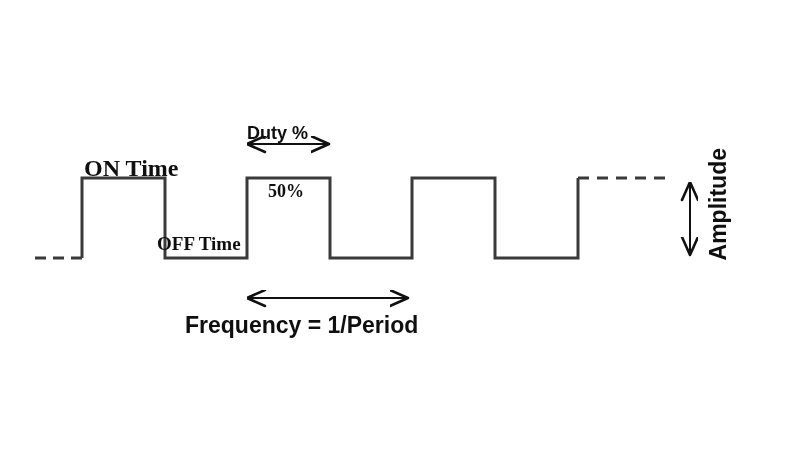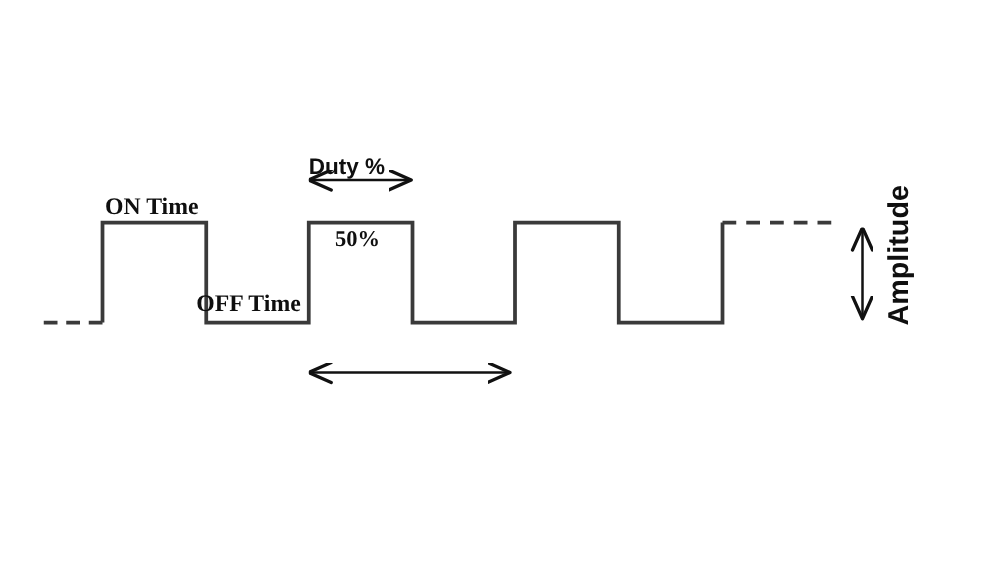--- a/index.html
+++ b/index.html
@@ -36,21 +36,21 @@
     font-family: "Liberation Serif", "DejaVu Serif", serif;
     font-weight: 700;
   }
   .label-sans {
     font-family: "Liberation Sans", sans-serif;
     font-weight: 700;
   }
   #label-on-time {
     left: 84px;
     top: 156px;
-    font-size: 19px;
+    font-size: 24px;
     text-align: center;
   }
   #label-off-time {
     left: 157px;
     top: 234px;
     font-size: 19px;
   }
   #label-duty {
     left: 247px;
     top: 99px;
@@ -114,16 +114,17 @@
 
   <div class="label label-serif" id="label-on-time">ON Time</div>
 
   <div class="label label-serif" id="label-off-time">OFF Time</div>
 
   <div class="label label-sans" id="label-duty">Duty %</div>
 
   <div class="label" id="label-duty-value">50%</div>
 
 
+  <div class="label label-sans" id="label-frequency">Frequency = 1/Period</div>
 
   <div class="label label-sans" id="label-amplitude">Amplitude</div>
 
 </div>
 
 </body></html>

